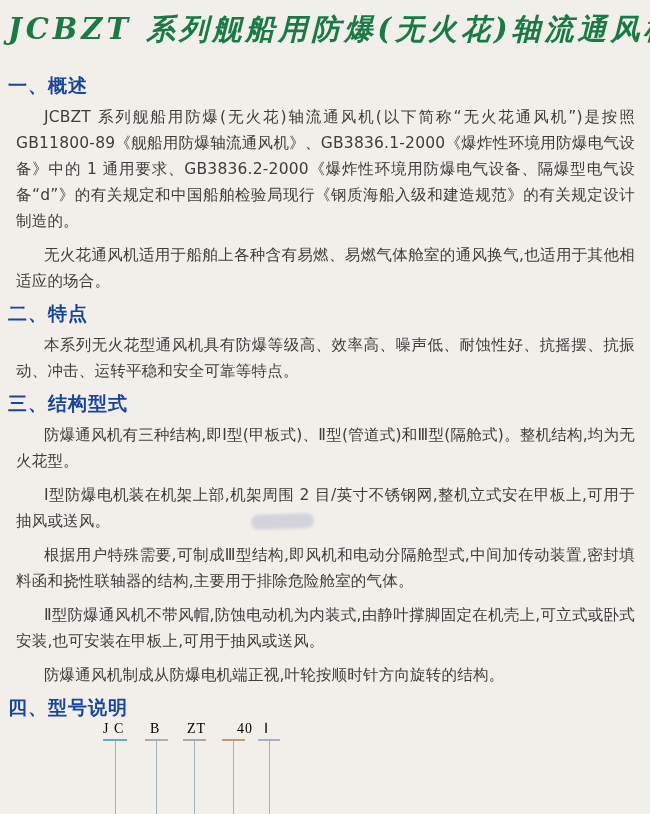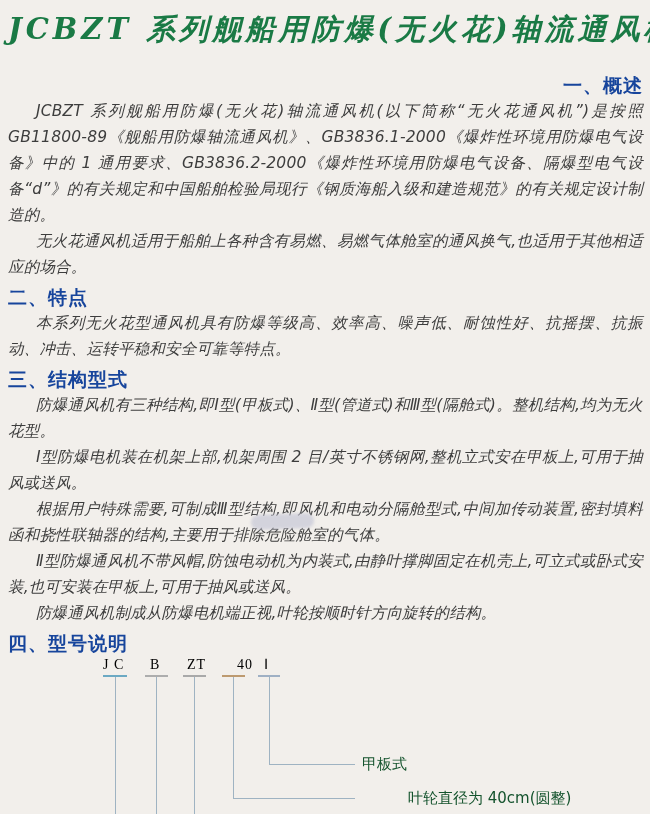--- a/index.html
+++ b/index.html
@@ -29,29 +29,28 @@
     white-space: nowrap;
   }
   h2.sec {
     margin: 6px 0 2px 0;
     font-size: 19px;
     line-height: 22px;
     font-weight: bold;
     color: #17459c;
     letter-spacing: 1px;
   }
-  h2.sec.first { margin-top: 24px; text-align: right; }
+  h2.sec.first { margin-top: 24px; }
   p.body-par {
-    margin: 0;
+    margin: 8px;
     font-size: 15.5px;
     line-height: 26px;
     text-align: justify;
     text-indent: 1.8em;
     letter-spacing: 0.2px;
-    font-style: italic;
   }
   
   .smudge {
     position: absolute;
     left: 251px;
     top: 514px;
     width: 63px;
     height: 15px;
     background: #c9cad8;
     border-radius: 8px / 7px;

